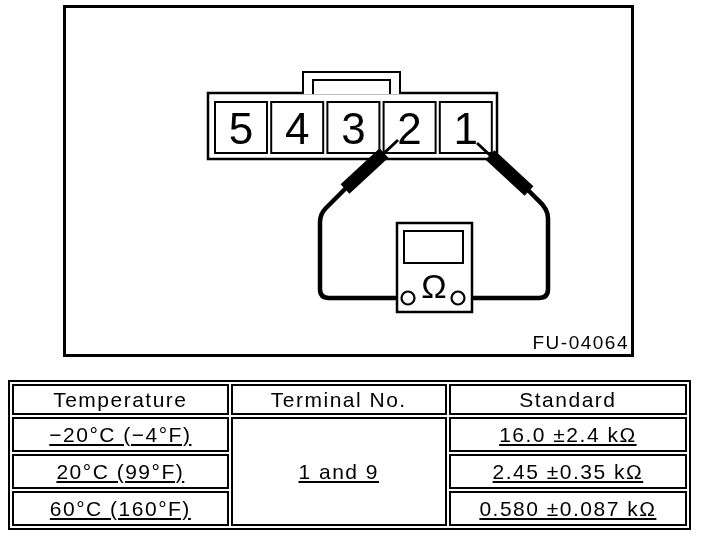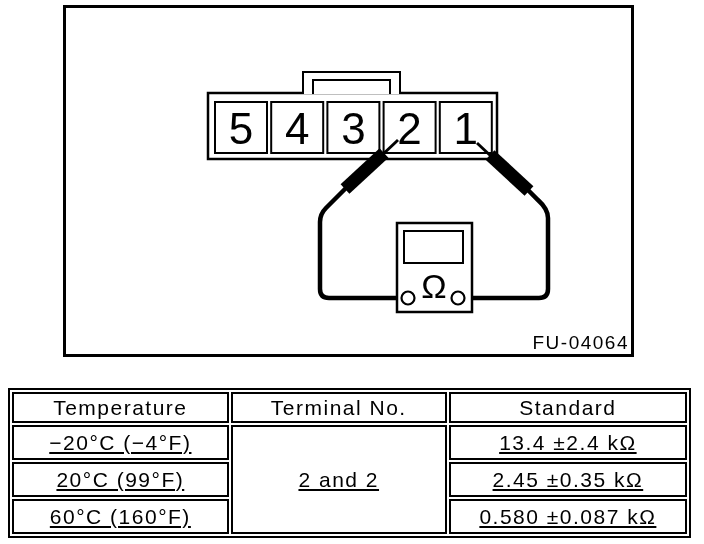--- a/index.html
+++ b/index.html
@@ -23,21 +23,21 @@
   svg .line-art { stroke: #000; fill: none; }
   svg .white-fill { fill: #fff; stroke: #000; }
   svg text { fill: #000; stroke: none; font-family: "Liberation Sans", sans-serif; }
 
   .terminal-num { font-size: 44px; }
   .ohm-sym { font-size: 34px; }
   .fig-code { font-size: 19px; letter-spacing: 1.5px; }
 
   table.spec-table {
     position: absolute;
-    left: 8px; top: 388px;
+    left: 8px; top: 380px;
     width: 683px; height: 149px;
     border: 2px solid #000;
     border-spacing: 2px;
     background: #fff;
     table-layout: fixed;
   }
   .spec-table th, .spec-table td {
     border: 2px solid #000;
     text-align: center;
     vertical-align: middle;
@@ -108,22 +108,22 @@
     <col style="width:35.5%">
   </colgroup>
   <tbody>
     <tr class="header-row">
       <th>Temperature</th>
       <th>Terminal No.</th>
       <th>Standard</th>
     </tr>
     <tr class="data-row">
       <td>−20°C (−4°F)</td>
-      <td rowspan="3">2 and 2</td>
-      <td>13.4 ±2.4 kΩ</td>
+      <td rowspan="3">1 and 9</td>
+      <td>16.0 ±2.4 kΩ</td>
     </tr>
     <tr class="data-row">
       <td>20°C (99°F)</td>
       <td>2.45 ±0.35 kΩ</td>
     </tr>
     <tr class="data-row">
       <td>60°C (160°F)</td>
       <td>0.580 ±0.087 kΩ</td>
     </tr>
   </tbody>

